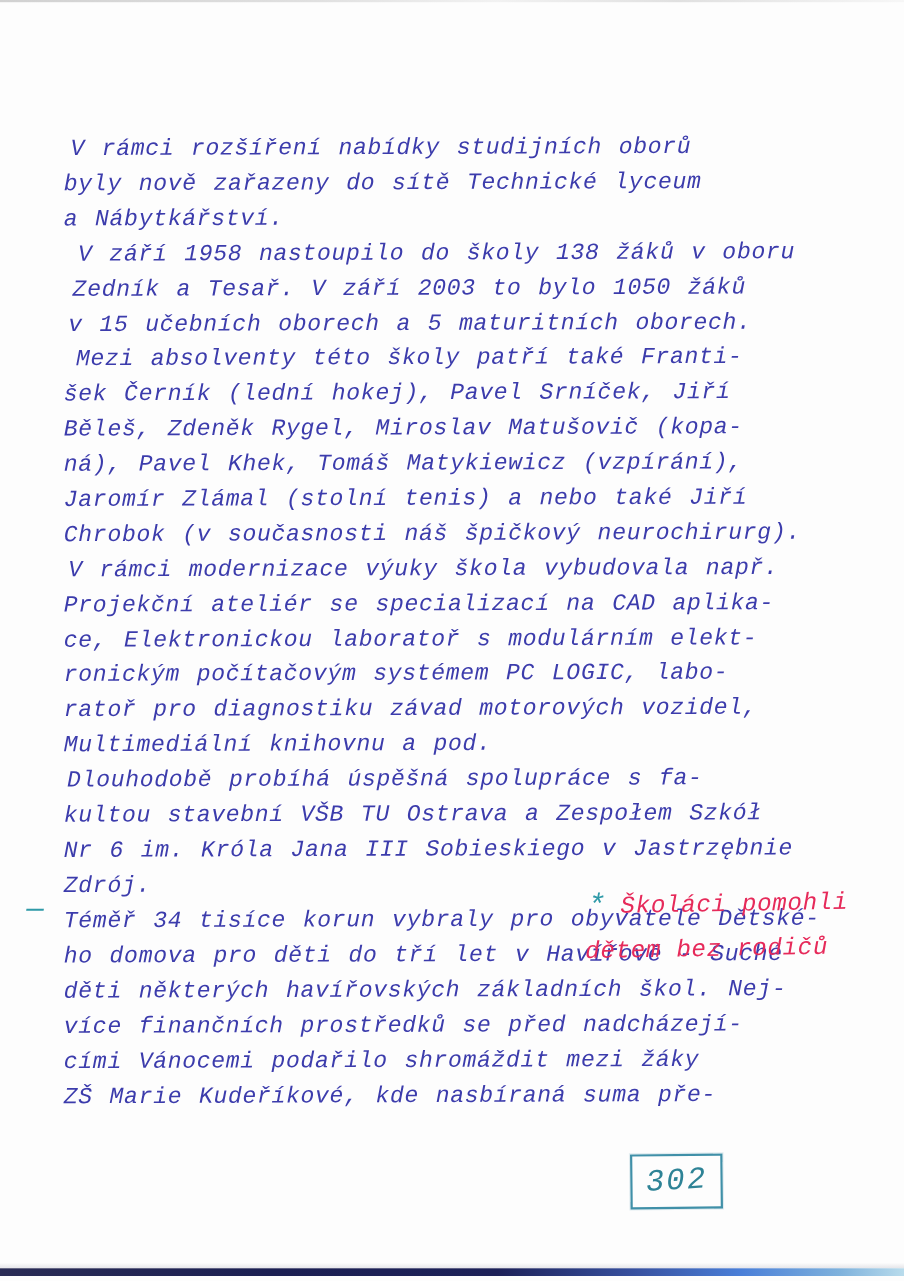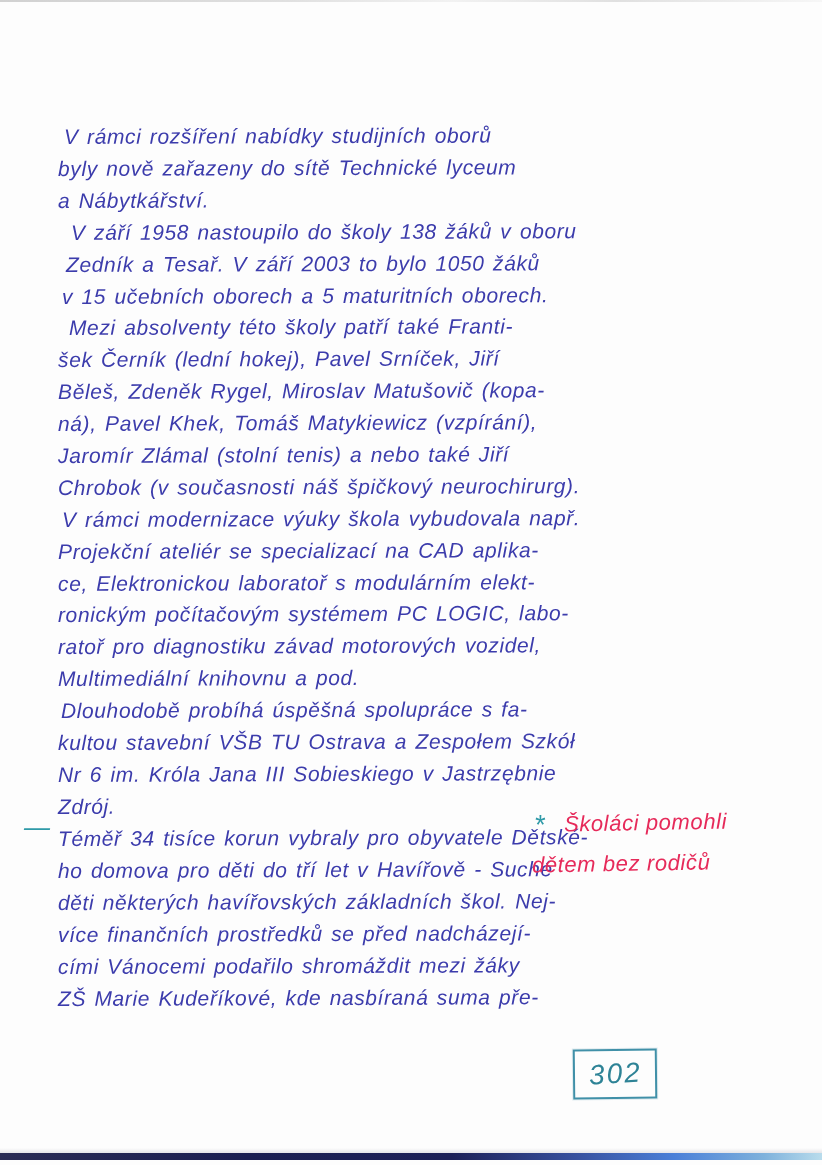--- a/index.html
+++ b/index.html
@@ -1,21 +1,21 @@
 <!DOCTYPE html>
 <html><head>
 <meta charset="utf-8">
 <style>
   html,body{margin:0;padding:0;background:#ffffff;}
   #page{
     position:relative;
     width:822px;height:1165px;
     background:#fdfdfd;
     overflow:hidden;
-    font-family:Liberation Sans, sans-serif;
+    font-family:Liberation Mono, monospace;
   }
   
   .scan-top{
     position:absolute;left:0;top:0;width:822px;height:2px;
     background:linear-gradient(90deg,#c6c6c6 0%,#d9d9d9 35%,#efefef 55%,#d9d9d9 75%,#f5f5f5 100%);
     opacity:.8;
   }
   
   .scan-bottom{
     position:absolute;left:0;top:1153px;width:822px;height:7px;

